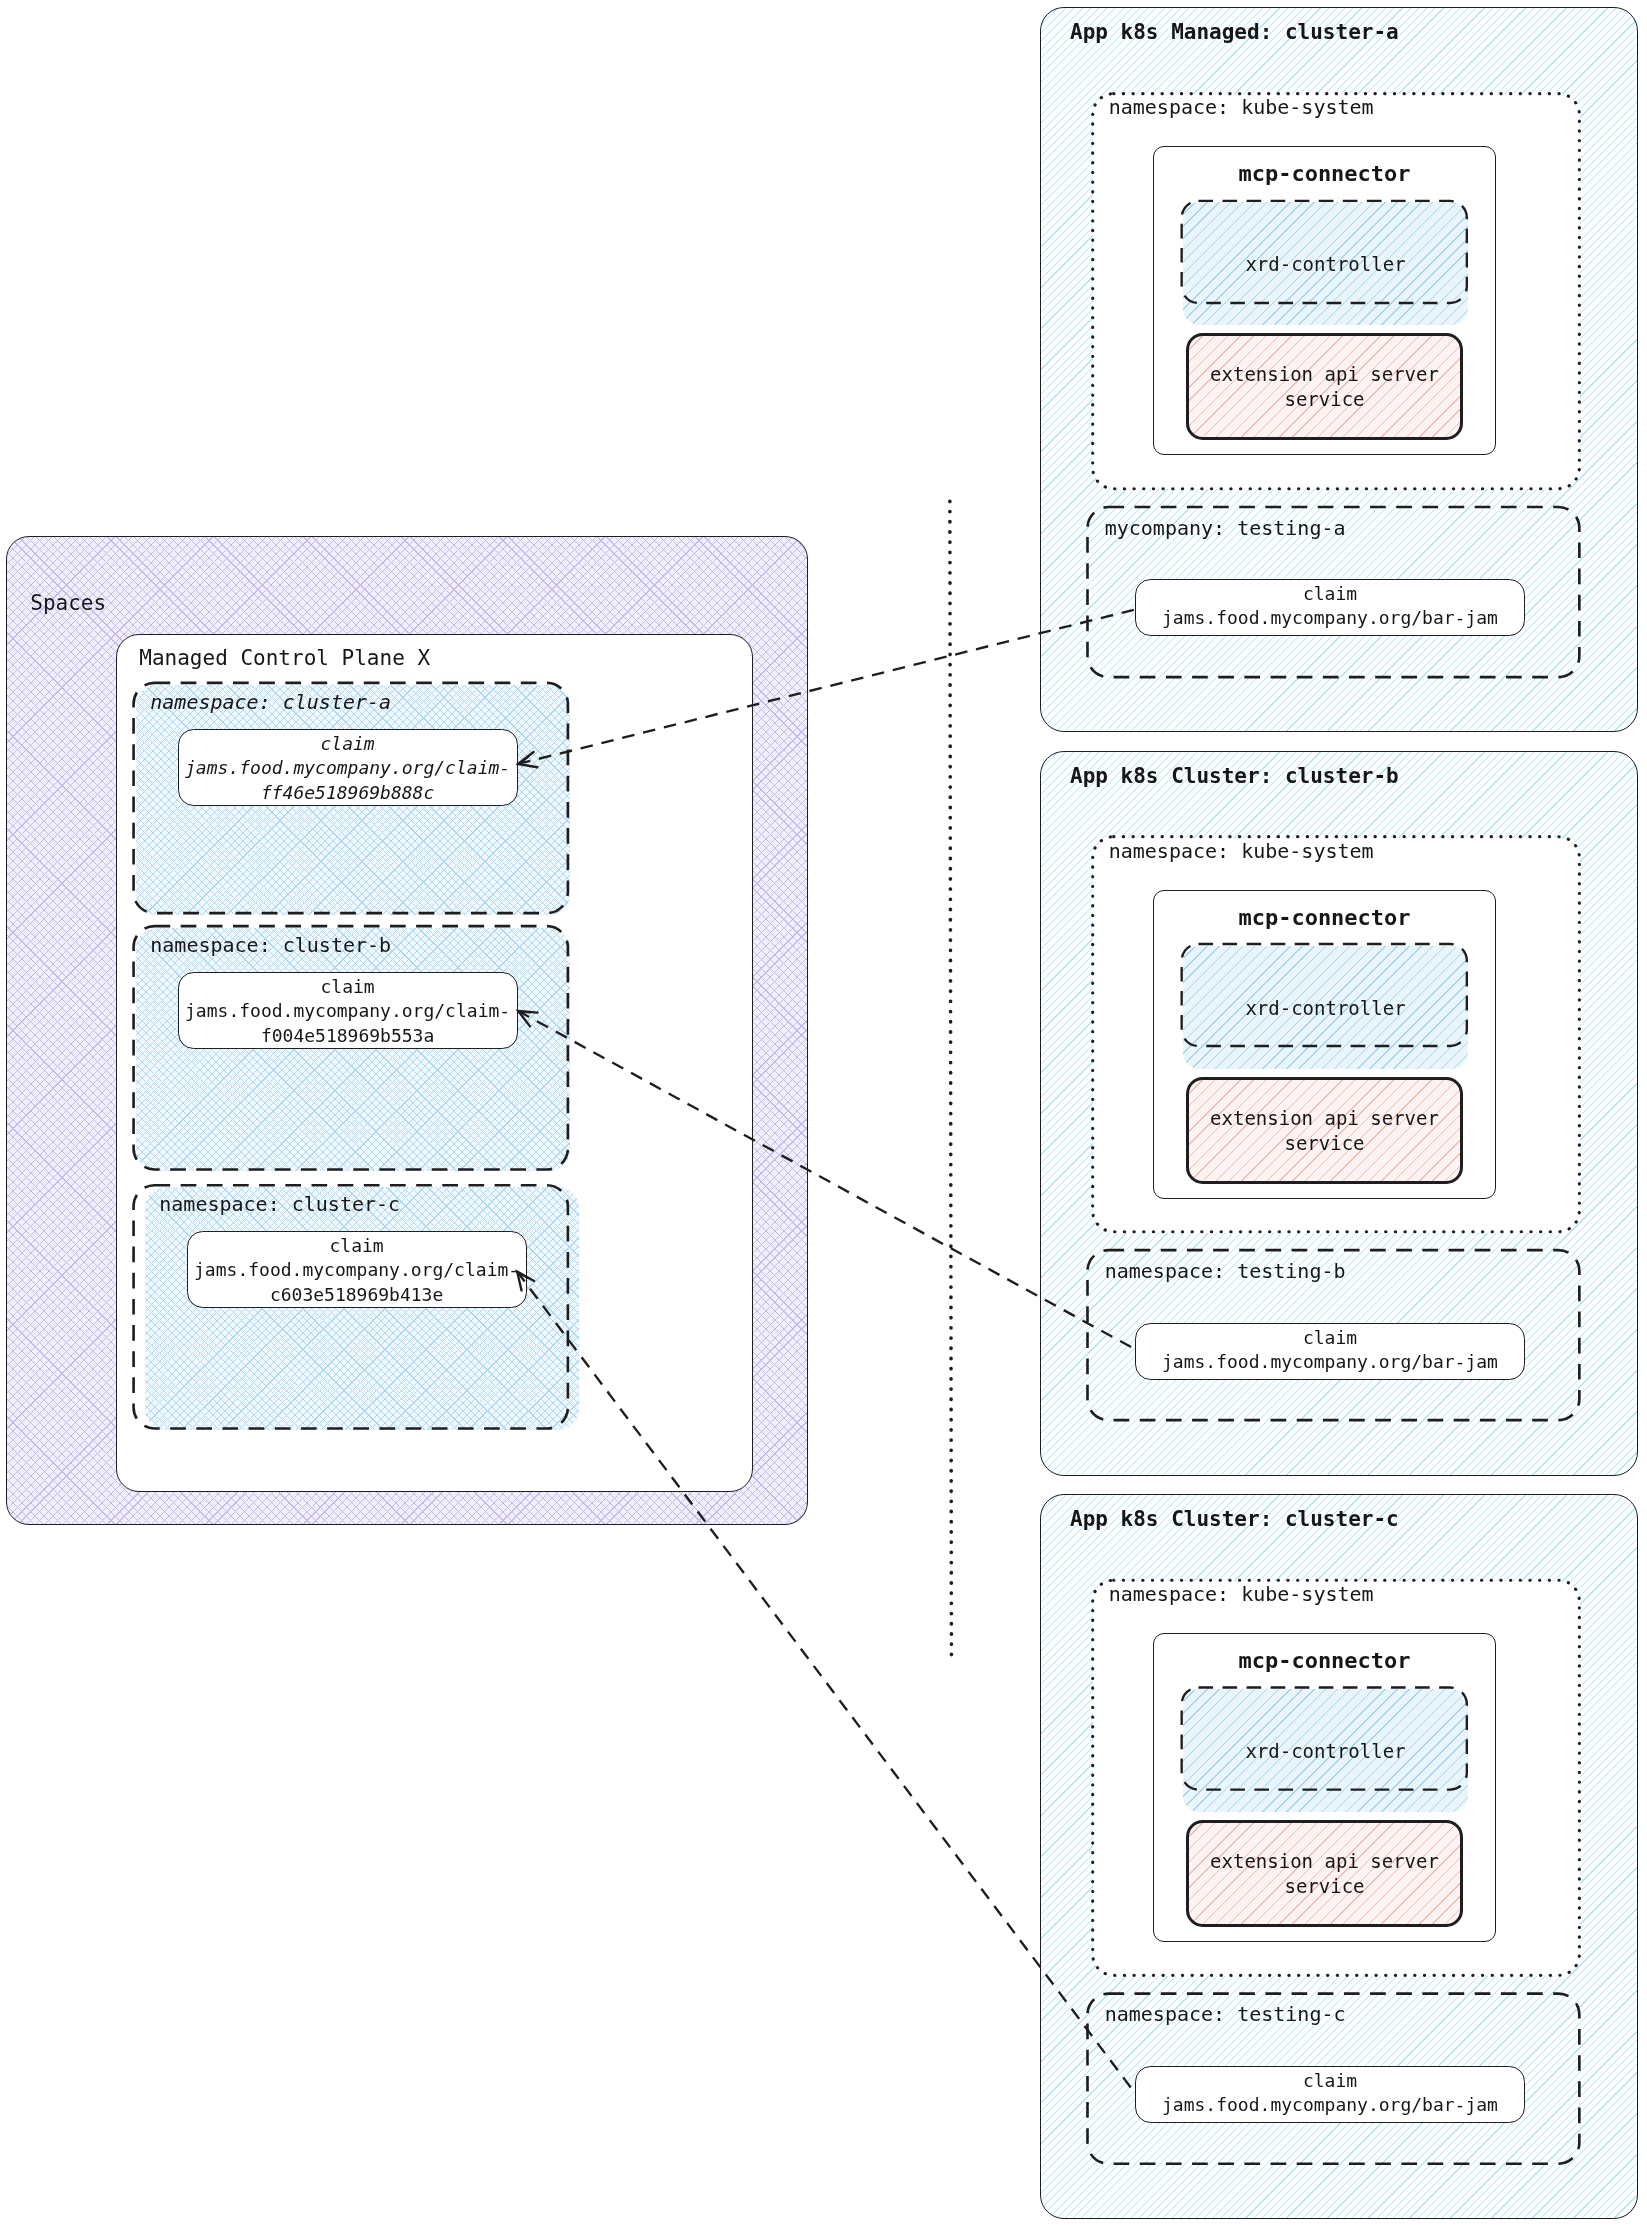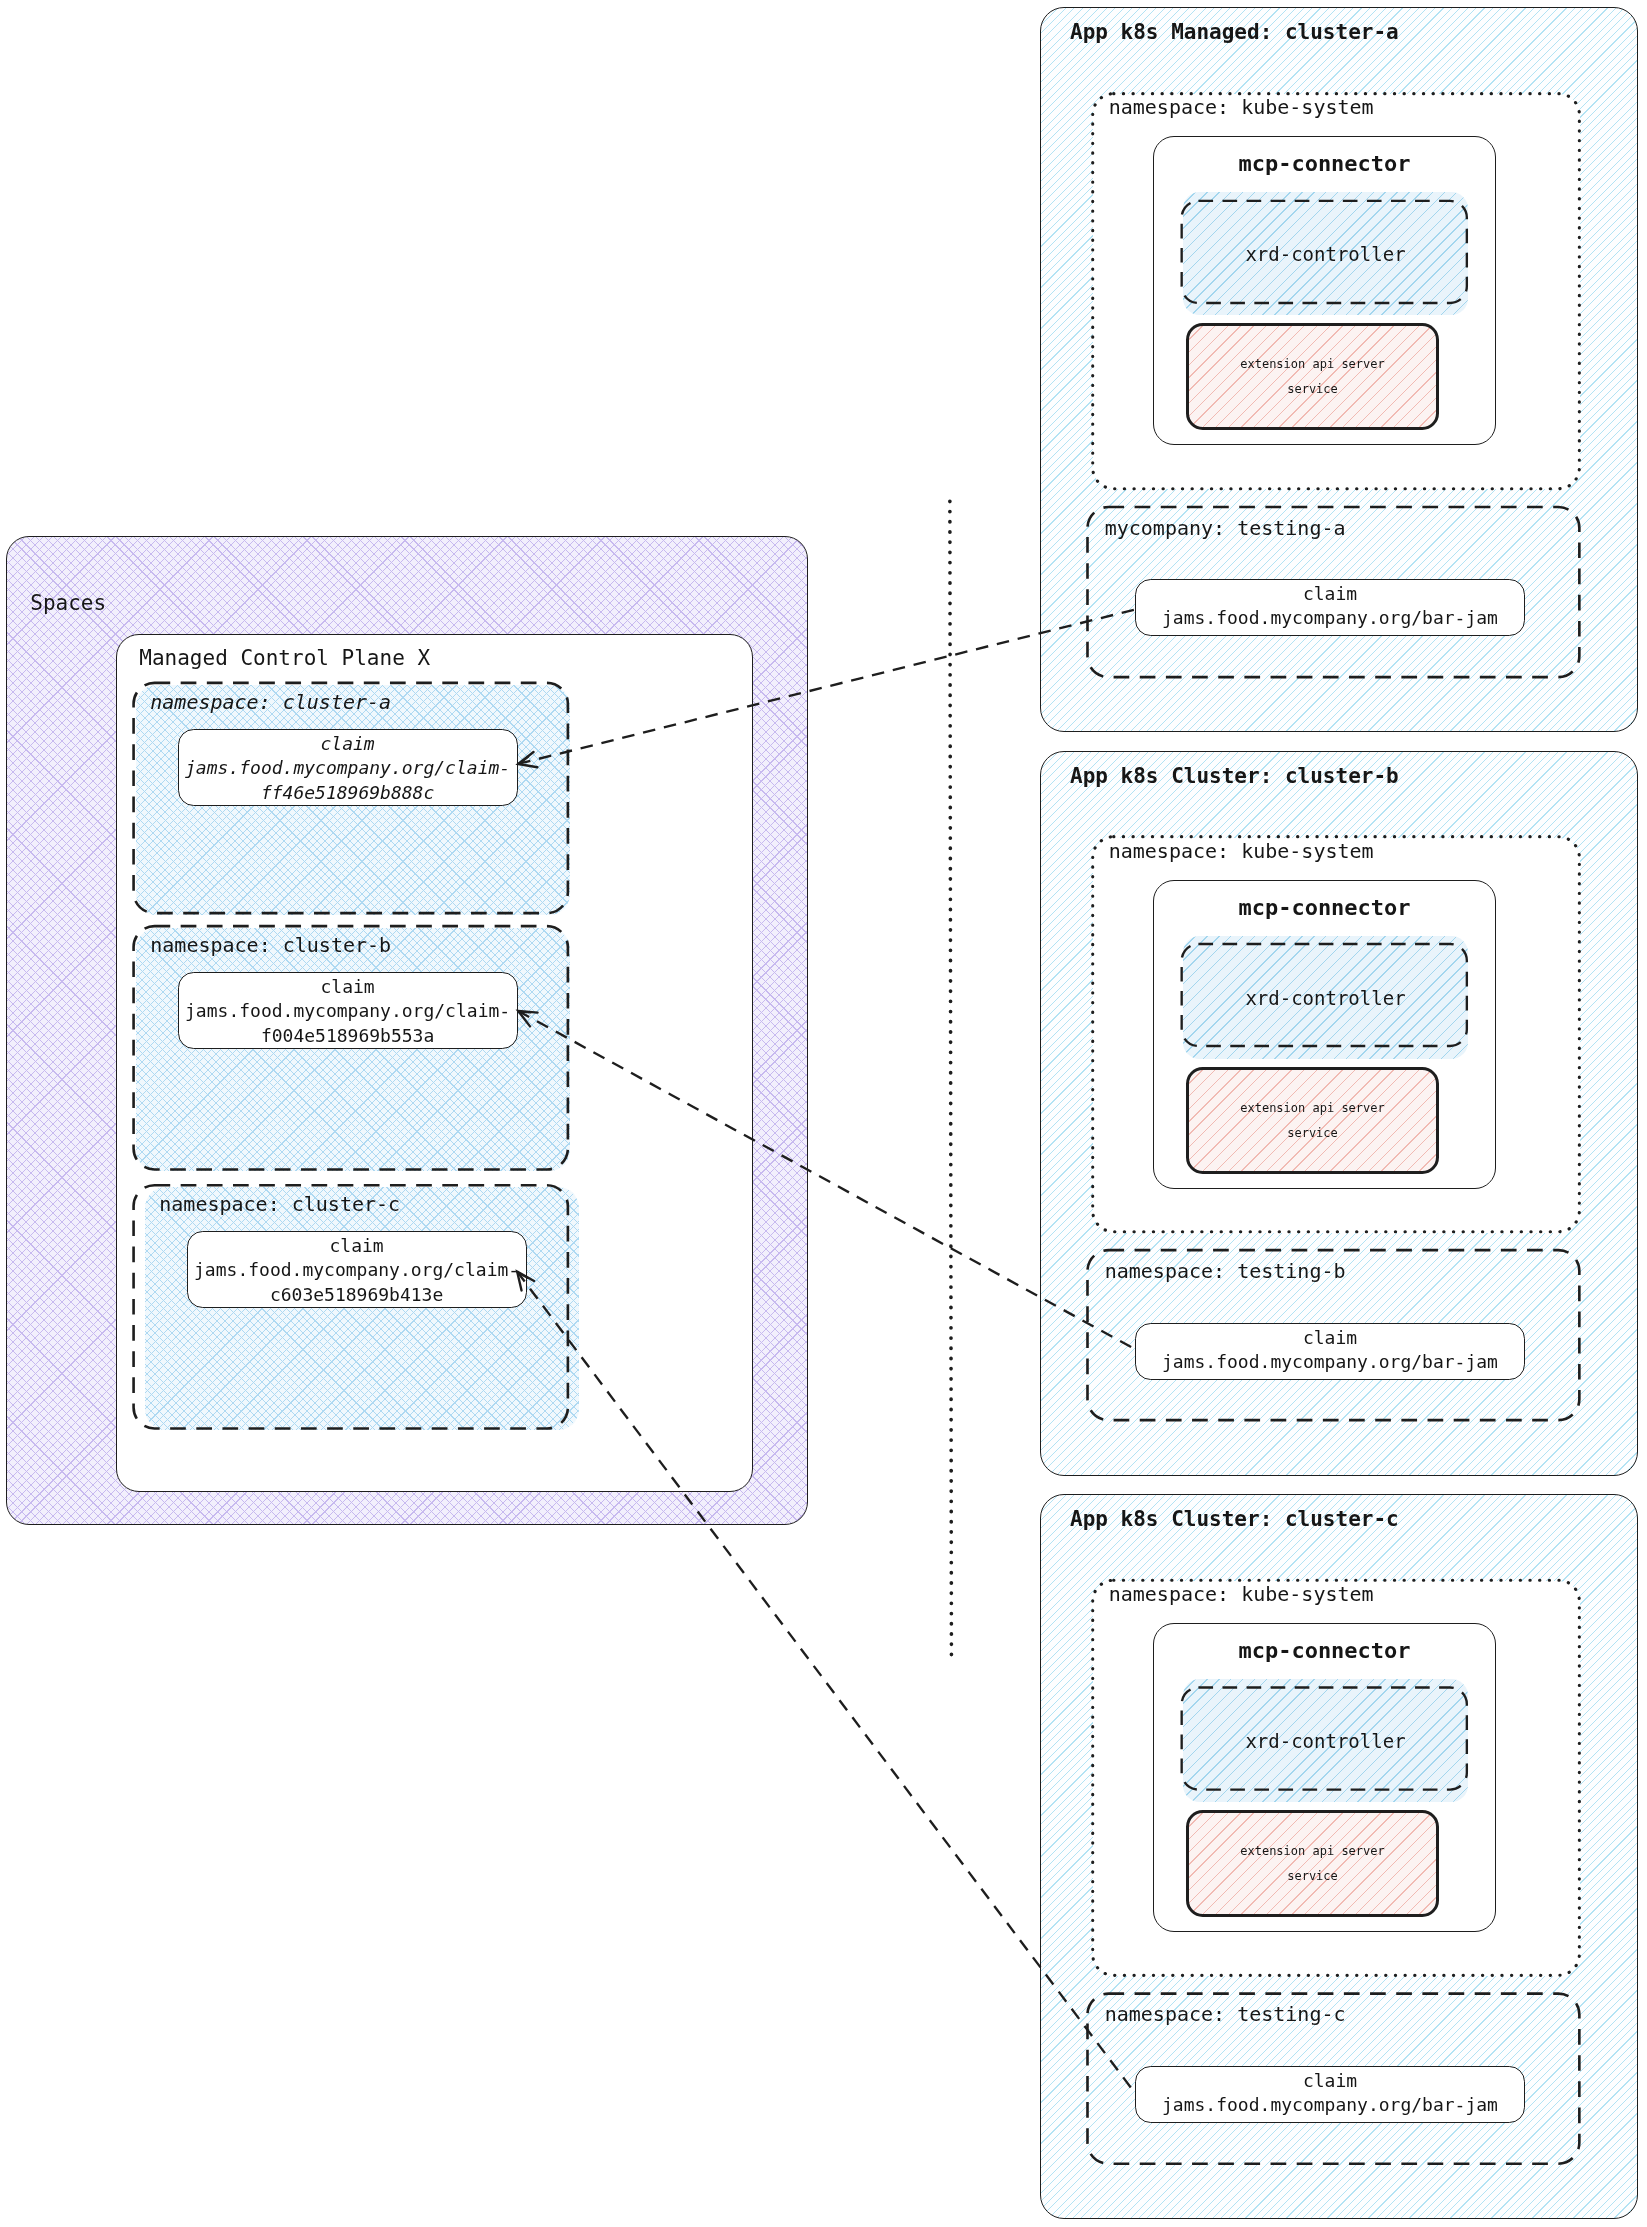--- a/index.html
+++ b/index.html
@@ -48,37 +48,37 @@
     left:1040px;width:598px;height:725px;
     border:1.6px solid #1e1e1e;border-radius:24px;
     background-color:#fdfeff;
     background-image:repeating-linear-gradient(135deg,#b3e3f4 0,#b3e3f4 0.8px,transparent 0.8px,transparent 5.8px);
   }
   .cluA{top:7.3px;}  .cluB{top:751px;}  .cluC{top:1494px;}
   .clu-title{left:29px;top:11.5px;font-size:21px;font-weight:bold;}
   .kube{left:52px;top:86px;width:487px;height:395px;border-radius:21px;background:#ffffff;}
   .kube-label{left:15.7px;top:1px;font-size:20px;}
   .mcpc{
-    left:60px;top:42px;width:343px;height:309px;
-    border:1.6px solid #1e1e1e;border-radius:21px;background:#ffffff;
+    left:60px;top:52px;width:343px;height:309px;
+    border:1.6px solid #1e1e1e;border-radius:11px;background:#ffffff;
   }
   .mcpc-title{left:0;right:0;top:13.6px;text-align:center;font-size:22px;font-weight:bold;}
   .xrd{
     left:29px;top:55px;width:285px;height:123px;border-radius:16.7px;
     background-color:#e9f4fb;
     background-image:repeating-linear-gradient(135deg,#a3d6ee 0,#a3d6ee 1px,transparent 1px,transparent 8.4px);
     display:flex;align-items:center;justify-content:center;font-size:19px;
   }
   .ext{
-    left:32px;top:186px;width:253px;height:107px;
+    left:32px;top:186px;width:277px;height:107px;
     border:3.1px solid #1e1e1e;border-radius:16.7px;
     background-color:#fcf3f2;
     background-image:repeating-linear-gradient(135deg,#f1bab3 0,#f1bab3 1px,transparent 1px,transparent 9px);
     display:flex;flex-direction:column;align-items:center;justify-content:center;
-    font-size:12px;line-height:25px;text-align:center;
+    font-size:19px;line-height:25px;text-align:center;
   }
   .testing{left:47px;top:500px;width:492px;height:170px;border-radius:21px;}
   .testing-label{left:16.7px;top:7.3px;font-size:20px;}
   .claimR{
     left:47px;top:71px;width:390px;height:57px;
     border:1.6px solid #1e1e1e;border-radius:15.7px;background:#ffffff;
     text-align:center;font-size:18px;line-height:24.6px;padding-top:1.6px;
   }
 
   

